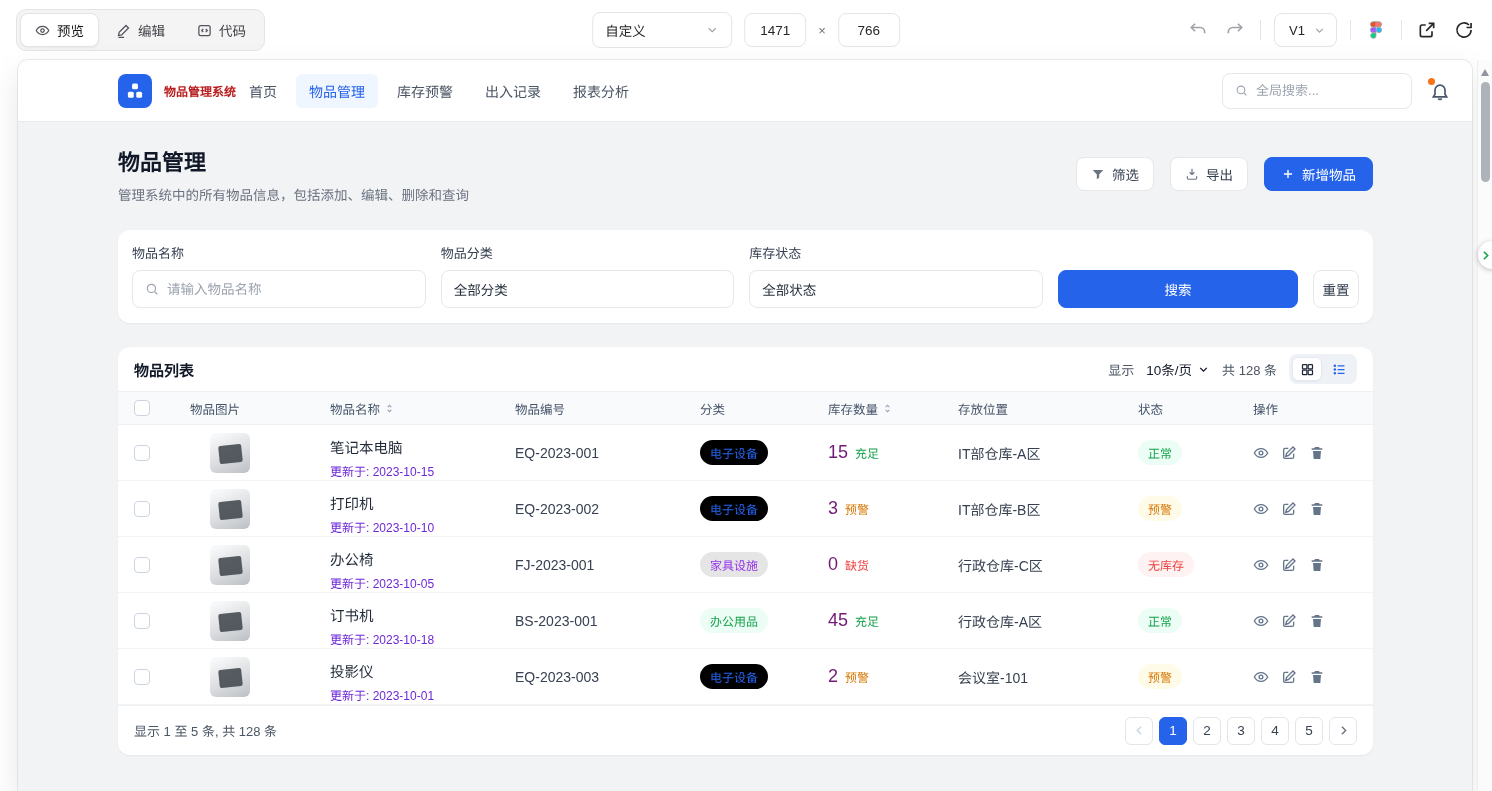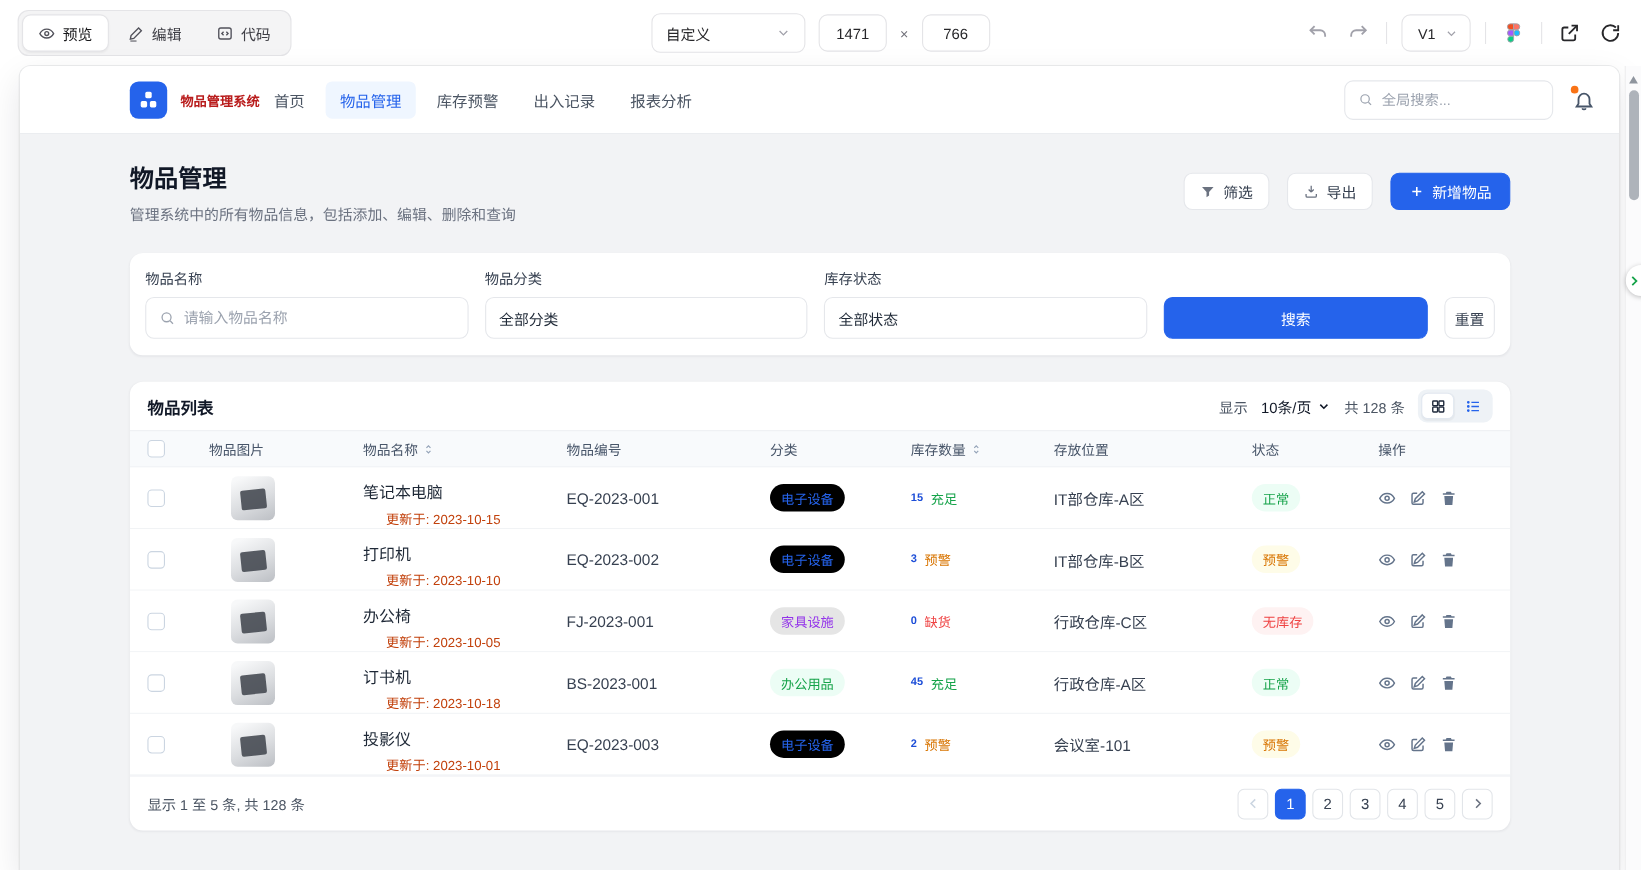--- a/index.html
+++ b/index.html
@@ -95,30 +95,30 @@
   .thead .c-name { display:flex; padding-top:0; }
   .th-sort { display:flex; align-items:center; gap:4px; }
   .th-sort svg { width:11px; height:11px; stroke:#94a3b8; }
 
   .checkbox { width:16px; height:16px; border:1.5px solid #cbd5e1; border-radius:4px; background:#fff; cursor:pointer; display:inline-block; }
 
   .photo { width:40px; height:40px; margin-left:20px; border-radius:6px; background:linear-gradient(155deg,#f7f8f9 10%,#dcdee1 55%,#bcbfc4); position:relative; overflow:hidden; }
   .photo::after { content:""; position:absolute; left:22%; top:32%; right:20%; bottom:22%; background:#3d424a; border-radius:2px; transform:rotate(-6deg); opacity:.85; }
 
   .iname { font-size:14.5px; font-weight:500; color:#1f2937; }
-  .iupd { font-size:12px; color:#c2410c; margin-top:5px;margin-left:21px; }
+  .iupd { font-size:12px; color:#6d28d9; margin-top:5px; }
   .code-text { font-size:14px; color:#374151; }
   .loc-text { font-size:14px; color:#374151; }
   .badge { font-size:12px; padding:4px 10px; border-radius:999px; white-space:nowrap; }
   .badge[data-color="blue"]   { background:#000000; color:#2563eb; }
   .badge[data-color="purple"] { background:#e5e5e5; color:#9333ea; }
   .badge[data-color="green"]  { background:#ecfdf5; color:#16a34a; }
   .badge[data-color="orange"] { background:#fefce8; color:#d97706; }
   .badge[data-color="red"]    { background:#fef2f2; color:#ef4444; }
-  .qty-num { font-size:10px; color:#1d4ed8;font-weight:bold; }
+  .qty-num { font-size:18px; color:#701a75; }
   .stock-tag { font-size:12px; margin-left:7px; }
   .stock-tag[data-color="green"]  { color:#16a34a; }
   .stock-tag[data-color="orange"] { color:#d97706; }
   .stock-tag[data-color="red"]    { color:#ef4444; }
 
   .row-actions { display:flex; align-items:center; gap:12px; }
   .act-btn { background:none; border:none; cursor:pointer; padding:0; }
   .act-btn svg { width:16px; height:16px; stroke:#64748b; fill:none; }
   .act-btn.fill svg { fill:#64748b; stroke:none; }
 

